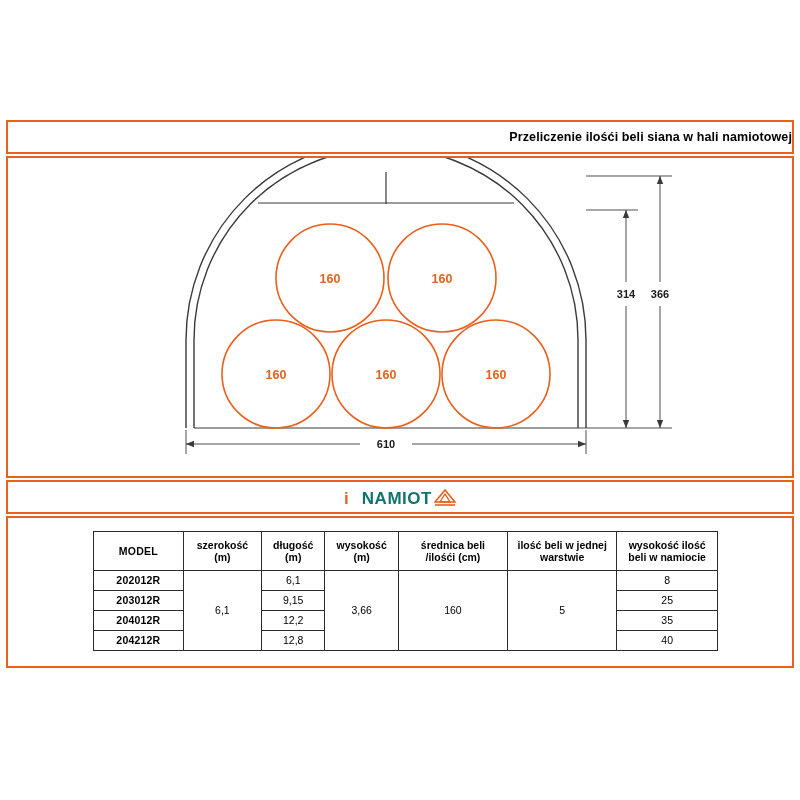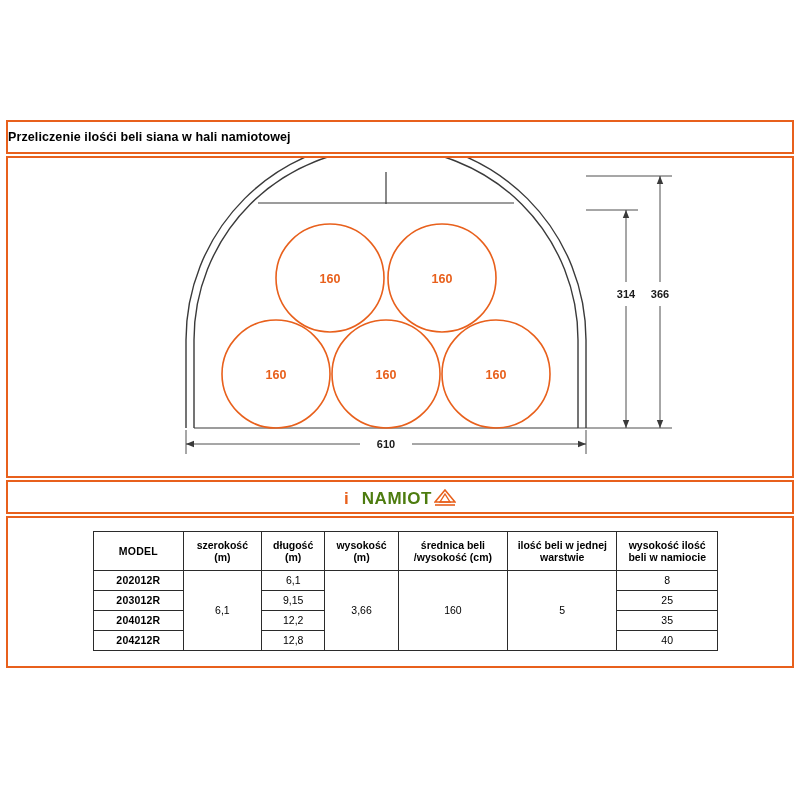--- a/index.html
+++ b/index.html
@@ -25,24 +25,25 @@
     box-sizing: border-box;
     background: #ffffff;
   }
   
   #title-panel {
     left: 6px; top: 120px; width: 788px; height: 34px;
   }
   #title-text {
     position: absolute;
     left: 0; right: 0; top: 8px;
-    text-align: left;
+    text-align: right;
     font-size: 12.5px;
     font-weight: bold;
     letter-spacing: 0.1px;
+    padding-left: 25px;
   }
   
   #draw-panel {
     left: 6px; top: 156px; width: 788px; height: 322px;
   }
   #draw-svg {
     position: absolute;
     left: 0; top: 0;
   }
   
@@ -59,21 +60,21 @@
   .logo-i {
     font-size: 17px;
     font-weight: bold;
     color: #e8601c;
     font-family: "Liberation Sans", sans-serif;
     letter-spacing: 0px;
   }
   .logo-namiot {
     font-size: 17px;
     font-weight: bold;
-    color: #4d7c0f;
+    color: #0f766e;
     letter-spacing: 0.5px;
     margin-left: 13px;
   }
   .logo-mark {
     display: inline-block;
     vertical-align: -3px;
     margin-left: 2px;
   }
   
   #table-panel {
@@ -219,21 +220,21 @@
           <th style="width:63px">
             <span class="hdr-sub">długość</span>
             <span class="hdr-sub">(m)</span>
           </th>
           <th style="width:73px">
             <span class="hdr-sub">wysokość</span>
             <span class="hdr-sub">(m)</span>
           </th>
           <th style="width:110px">
             <span class="hdr-sub">średnica beli</span>
-            <span class="hdr-sub">/wysokość (cm)</span>
+            <span class="hdr-sub">/ilośći (cm)</span>
           </th>
           <th style="width:110px">
             <span class="hdr-sub">ilość beli w jednej</span>
             <span class="hdr-sub">warstwie</span>
           </th>
           <th style="width:101px">
             <span class="hdr-sub">wysokość ilość</span>
             <span class="hdr-sub">beli w namiocie</span>
           </th>
         </tr>

